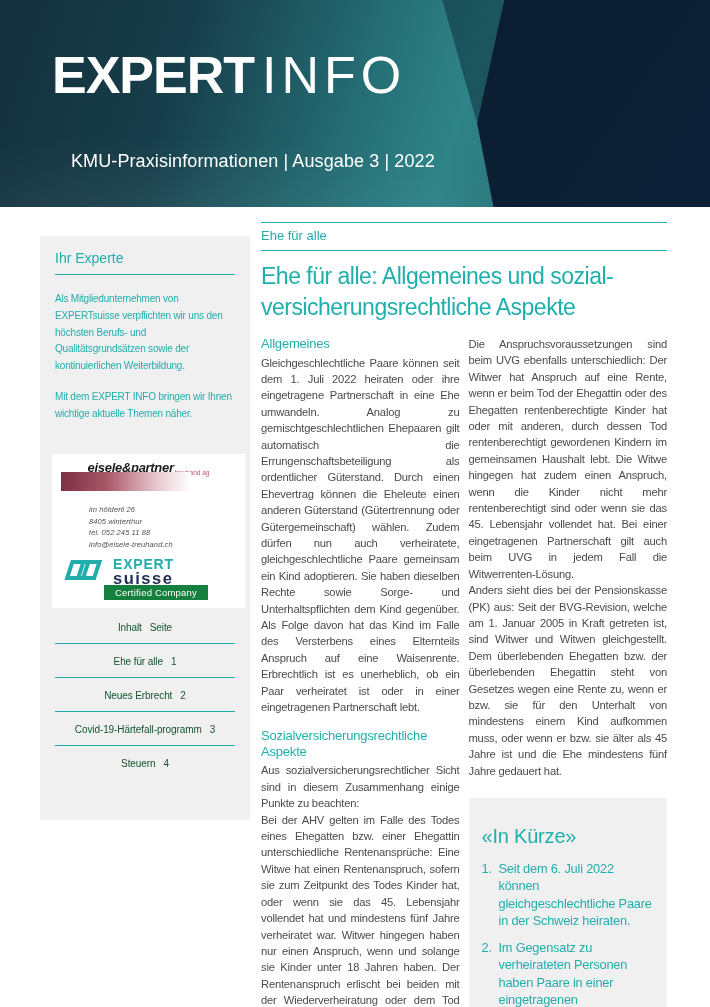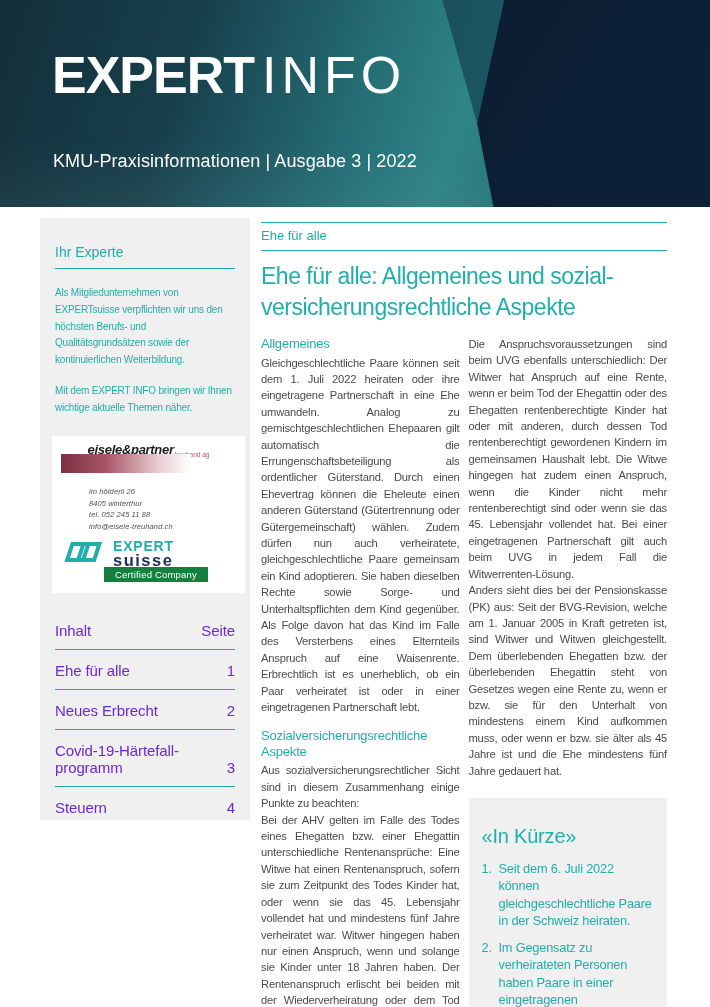--- a/index.html
+++ b/index.html
@@ -14,26 +14,26 @@
   .hdr-wedge{position:absolute;inset:0;
        background:rgba(12,48,60,0.55);
        clip-path:polygon(62.3% 0,71% 0,67.2% 59.5%);}
   .hdr-navy{position:absolute;inset:0;
        background:linear-gradient(125deg,#0D2236 0%,#0B1E31 60%,#0C2138 100%);
        clip-path:polygon(71% 0,100% 0,100% 100%,69.5% 100%,67.2% 59.5%);}
   .brand{position:absolute;left:52px;top:46px;color:#fff;font-size:52px;line-height:1.15;
          letter-spacing:-1px;white-space:nowrap;}
   .brand .b{font-weight:700;}
   .brand .l{font-weight:300;letter-spacing:5px;margin-left:8px;}
-  .tagline{position:absolute;left:53px;top:151px;color:#fff;font-size:18px;font-weight:400;
+  .tagline{position:absolute;left:71px;top:151px;color:#fff;font-size:18px;font-weight:400;
            letter-spacing:0.1px;white-space:nowrap;}
 
   
   .panel{background:#F0F0F1;position:absolute;left:40px;width:210px;box-sizing:border-box;}
-  .panel-expert{top:218px;height:446px;padding:26px 15px;}
+  .panel-expert{top:236px;height:446px;padding:14px 15px;}
   .sb-title{color:#21AEAA;font-size:14px;padding-bottom:8px;border-bottom:1.5px solid #21AEAA;}
   .sb-p{color:#21AEAA;font-size:10px;line-height:16.8px;letter-spacing:-0.2px;margin:16px 0 0 0;}
   .sb-p + .sb-p{margin-top:14px;}
 
   .logo-card{position:absolute;left:12px;top:218px;width:193px;height:157px;background:#fff;}
   .company{position:absolute;left:0;right:0;top:6px;text-align:center;white-space:nowrap;
            font-weight:700;font-style:italic;font-size:13px;color:#1c1c1c;letter-spacing:-0.3px;}
   .company .suffix{font-weight:400;font-style:normal;font-size:6.5px;color:#BF5570;
            letter-spacing:0;margin-left:1px;vertical-align:-3px;}
   .grad-bar{position:absolute;left:9px;top:18px;width:130px;height:19px;
@@ -41,22 +41,22 @@
   .addr{position:absolute;left:37px;top:50px;font-style:italic;font-size:7.5px;line-height:11.5px;
            color:#4f4f4f;letter-spacing:0.1px;}
   .esuisse{position:absolute;left:10px;top:103px;display:flex;align-items:flex-start;}
   .esuisse-text{margin-left:5px;line-height:1;}
   .esuisse-text .t1{color:#21AEAA;font-weight:700;font-size:14px;letter-spacing:0.8px;display:block;}
   .esuisse-text .t2{color:#252F55;font-weight:700;font-size:16.5px;letter-spacing:1.5px;display:block;margin-top:-1px;}
   .cert-bar{position:absolute;left:8px;top:131px;width:104px;height:15px;background:#15803d;
            color:#fff;font-size:9.5px;text-align:center;line-height:15px;letter-spacing:0.2px;margin-left:44px;}
 
   .panel-toc{top:608px;height:212px;padding:2px 15px 0 15px;}
-  .toc-row{display:flex;justify-content:space-between;align-items:flex-end;
-           color:#6d28d9;font-size:15px;letter-spacing:-0.1px;
+  .toc-row{display:flex;justify-content:center;align-items:flex-end;
+           color:#14532d;font-size:10px;letter-spacing:-0.1px;
            padding:12px 0 10px 0;border-bottom:1.5px solid #21AEAA;}
   .toc-row:last-child{border-bottom:none;}
   .toc-row .pg{flex:none;margin-left:8px;}
 
   
   .main{position:absolute;left:261px;top:222px;width:406px;}
   .kicker-block{border-top:1.5px solid #21AEAA;border-bottom:1.5px solid #21AEAA;
            padding:5px 0 7px 0;color:#21AEAA;font-size:13px;}
   h1.title{margin:10px 0 0 0;color:#1FAFAC;font-weight:400;font-size:23px;line-height:31px;
            letter-spacing:-0.5px;}

